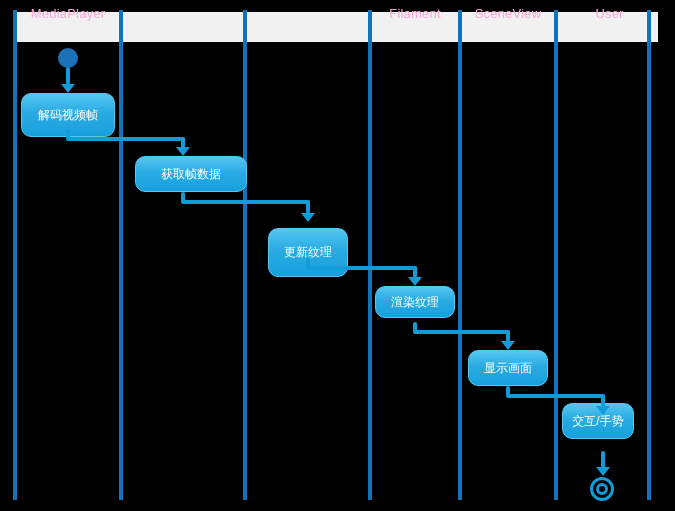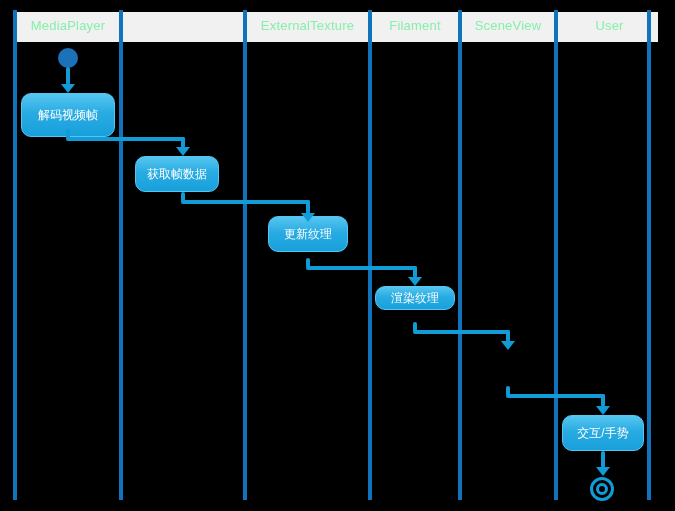--- a/index.html
+++ b/index.html
@@ -11,22 +11,22 @@
   .stage{position:absolute;left:0;top:0;width:675px;height:511px;}
   .header-band{
     position:absolute;left:16px;top:12px;width:642px;height:30px;
     background:#f1f1f1;
   }
   .lane-line{
     position:absolute;top:10px;height:490px;width:4px;
     background:#1173b9;
   }
   .lane-label{
-    position:absolute;top:17px;height:17px;line-height:17px;
-    text-align:center;font-size:13px;color:#86efac;letter-spacing:0.2px;
+    position:absolute;top:5px;height:17px;line-height:17px;
+    text-align:center;font-size:13px;color:#f9a8d4;letter-spacing:0.2px;
   }
   .start-node{
     position:absolute;left:58px;top:48px;width:20px;height:20px;
     border-radius:50%;background:#1b72b8;
   }
   .activity{
     position:absolute;box-sizing:border-box;border-radius:10px;
     background:linear-gradient(180deg,#55c6f0 0%,#29abe2 45%,#18a0dc 100%);
     border:1px solid #56c5f0;
     color:#fff;font-size:12px;
@@ -58,34 +58,34 @@
 
   <div class="lane-line" style="left:13px"></div>
   <div class="lane-line" style="left:119px"></div>
   <div class="lane-line" style="left:243px"></div>
   <div class="lane-line" style="left:368px"></div>
   <div class="lane-line" style="left:458px"></div>
   <div class="lane-line" style="left:554px"></div>
   <div class="lane-line" style="left:647px"></div>
 
   <div class="lane-label" style="left:17px;width:102px">MediaPlayer</div>
-  <div class="lane-label" style="left:247px;width:121px">ExternalTexture</div>
   <div class="lane-label" style="left:372px;width:86px">Filament</div>
   <div class="lane-label" style="left:462px;width:92px">SceneView</div>
   <div class="lane-label" style="left:558px;width:103px">User</div>
 
   <div class="start-node"></div>
   <div class="seg" style="left:66px;top:67px;width:4px;height:18px"></div>
   <div class="arrow-down" style="left:61px;top:84px"></div>
 
   <div class="activity" style="left:21px;top:93px;width:94px;height:44px">解码视频帧</div>
-  <div class="activity" style="left:135px;top:156px;width:84px;height:36px">获取帧数据</div>
-  <div class="activity" style="left:268px;top:216px;width:80px;height:36px">更新纹理</div>
-  <div class="activity" style="left:375px;top:286px;width:80px;height:24px">渲染纹理</div>
-  <div class="activity" style="left:562px;top:415px;width:82px;height:36px">交互/手势</div>
+  <div class="activity" style="left:135px;top:156px;width:112px;height:36px">获取帧数据</div>
+  <div class="activity" style="left:268px;top:228px;width:80px;height:49px">更新纹理</div>
+  <div class="activity" style="left:375px;top:286px;width:80px;height:32px">渲染纹理</div>
+  <div class="activity" style="left:468px;top:350px;width:80px;height:36px">显示画面</div>
+  <div class="activity" style="left:562px;top:403px;width:72px;height:36px">交互/手势</div>
 
   <div class="seg" style="left:66px;top:129px;width:4px;height:10px"></div>
   <div class="seg" style="left:66px;top:137px;width:119px;height:4px"></div>
   <div class="seg" style="left:181px;top:137px;width:4px;height:11px"></div>
   <div class="arrow-down" style="left:176px;top:147px"></div>
 
   <div class="seg" style="left:181px;top:192px;width:4px;height:10px"></div>
   <div class="seg" style="left:181px;top:200px;width:129px;height:4px"></div>
   <div class="seg" style="left:306px;top:200px;width:4px;height:14px"></div>
   <div class="arrow-down" style="left:301px;top:213px"></div>

